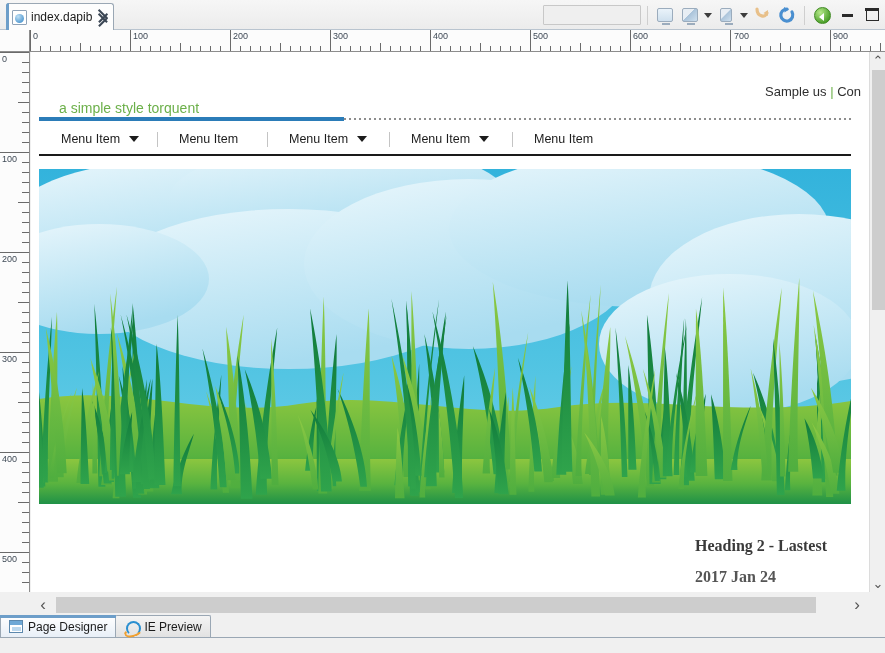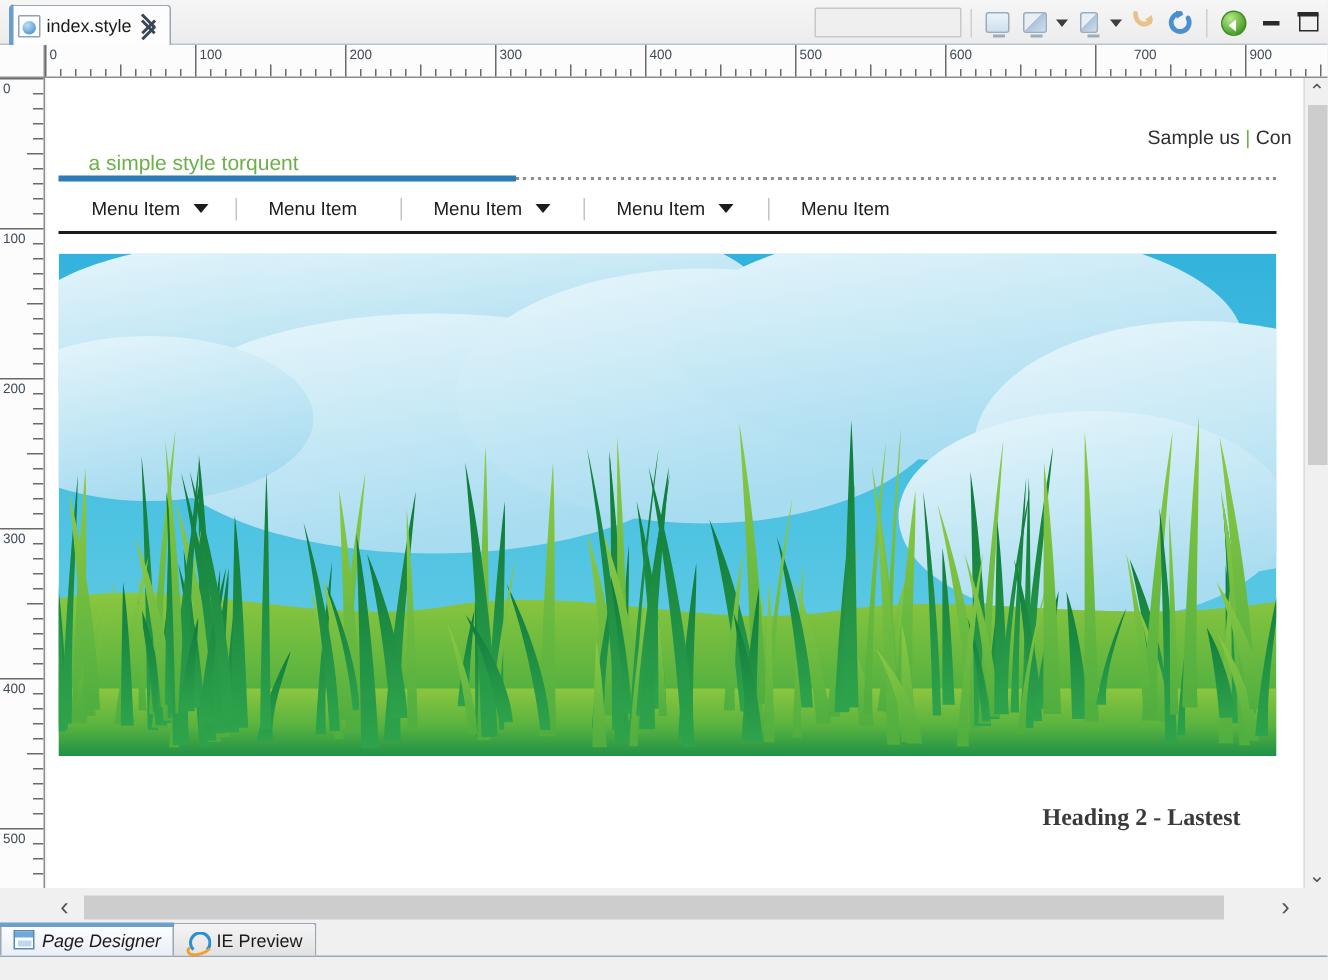--- a/index.html
+++ b/index.html
@@ -243,21 +243,21 @@
   .btab {
     height: 22px; display: flex; align-items: center; gap: 5px;
     padding: 0 8px; font-size: 12px; color: #1b1b1b;
     border: 1px solid #9aa7b4; border-bottom: none;
     background: linear-gradient(to bottom, #f4f4f4, #e2e2e2);
     border-radius: 2px 2px 0 0; margin-right: -1px; cursor: pointer;
     white-space: nowrap;
   }
   .btab.active {
     background: linear-gradient(to bottom, #ffffff, #e8eff7);
-    position: relative; z-index: 2; font-style: italic;
+    position: relative; z-index: 2;
   }
   .btab.active::before {
     content: ""; position: absolute; left: -1px; right: -1px; top: -1px; height: 3px;
     background: #6d9ec9;
   }
   .bt-ico-designer {
     width: 14px; height: 13px; flex: 0 0 14px;
     border: 1px solid #5c88ad; background: #fff; position: relative;
   }
   .bt-ico-designer::before {
@@ -296,21 +296,21 @@
     background: #f0f0f0;
   }
 </style>
 </head>
 <body>
 
 <div id="topbar">
 
   <div id="doc-tab">
     <span class="tab-doc-icon"></span>
-    <span class="tab-label">index.style</span>
+    <span class="tab-label">index.dapib</span>
     <span class="tab-close">
         <span></span>
         <i></i>
       </span>
   </div>
 
   <div id="toolbar">
     <input id="tb-search" type="text" value="" placeholder="" style="">
     <span class="tb-sep"></span>
 
@@ -425,21 +425,21 @@
     <div class="rh-minor" style="left: 610px;"></div>
     <div class="rh-minor" style="left: 620px;"></div>
     <div class="rh-minor" style="left: 630px;"></div>
     <div class="rh-minor" style="left: 640px;"></div>
     <div class="rh-mid" style="left: 650px;"></div>
     <div class="rh-minor" style="left: 660px;"></div>
     <div class="rh-minor" style="left: 670px;"></div>
     <div class="rh-minor" style="left: 680px;"></div>
     <div class="rh-minor" style="left: 690px;"></div>
     <div class="rh-major" style="left: 700px;"></div>
-    <div class="rh-lbl" style="left: 726px;">700</div>
+    <div class="rh-lbl" style="left: 704px;">700</div>
     <div class="rh-minor" style="left: 710px;"></div>
     <div class="rh-minor" style="left: 720px;"></div>
     <div class="rh-minor" style="left: 730px;"></div>
     <div class="rh-minor" style="left: 740px;"></div>
     <div class="rh-mid" style="left: 750px;"></div>
     <div class="rh-minor" style="left: 760px;"></div>
     <div class="rh-minor" style="left: 770px;"></div>
     <div class="rh-minor" style="left: 780px;"></div>
     <div class="rh-minor" style="left: 790px;"></div>
     <div class="rh-major" style="left: 800px;"></div>
@@ -745,20 +745,21 @@
           <path d="M749.1201989026063,302.7304526748971 C751.910851766118,215.40001286008228 756.9340269204389,147.47633744855963 760.2828103566529,108.66280864197529 C760.9176500342935,157.17971965020575 757.2800137174211,234.80677726337447 759.3199674211248,302.7304526748971 Z" fill="url(#bladel)"></path>
           <path d="M115.2863511659808,316.11548353909467 C115.84296339163238,252.49592335390946 116.84486539780522,203.01404320987655 117.51280006858711,174.73868312757202 C122.23585219478738,210.0828832304527 124.26816186556928,266.63360339506175 126.5136145404664,316.11548353909467 Z" fill="url(#bladeg)"></path>
           <path d="M293.8599108367627,312.55606995884773 C288.2426676097394,280.2307227366255 278.1316298010974,255.08878600823044 271.3909379286694,240.72196502057614 C284.9179432441701,258.68049125514403 301.1229766803841,287.41413323045265 302.9387431412895,312.55606995884773 Z" fill="url(#bladeg)"></path>
         </g>
     </svg>
   </div>
 
 
   <div class="h2-block">
     <div>Heading 2 - Lastest</div>
+    <div class="faded">2017 Jan 24</div>
   </div>
 </div>
 
 <div id="vscroll">
   <div class="sb-arrow" id="vs-up">⌃</div>
   <div id="vs-thumb"></div>
   <div class="sb-arrow" id="vs-down">⌄</div>
 </div>
 
 <div id="hscroll">

